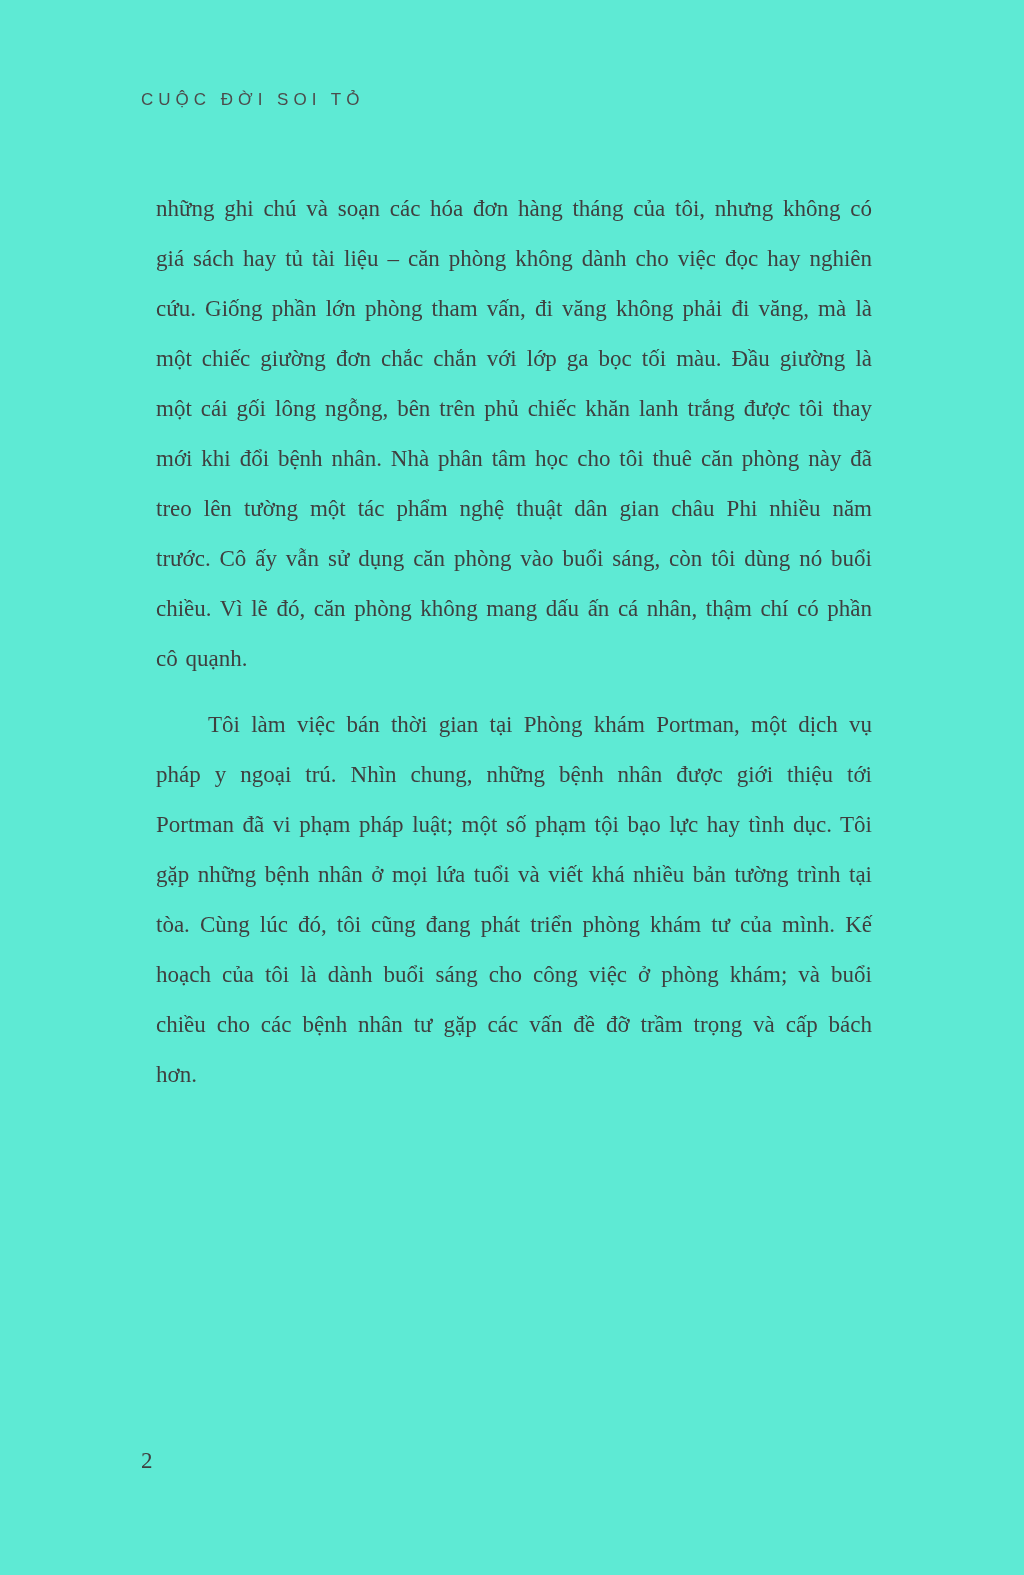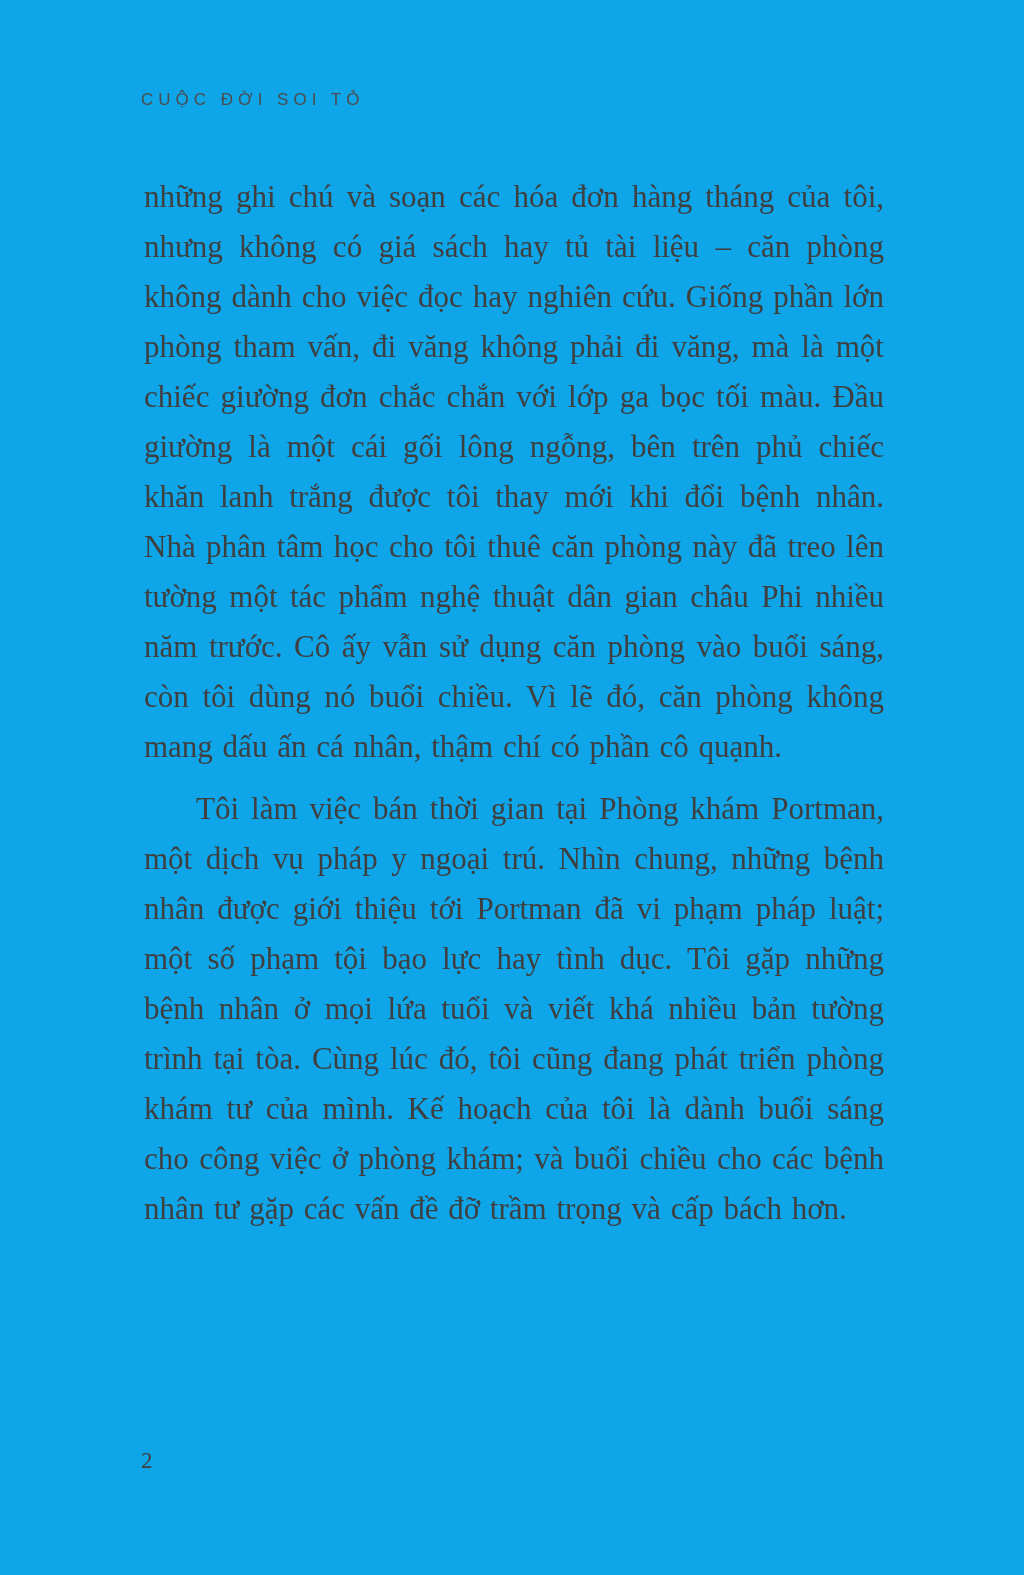--- a/index.html
+++ b/index.html
@@ -4,21 +4,21 @@
 <style>
   html, body {
     margin: 0;
     padding: 0;
     background: #ffffff;
   }
   .page {
     position: relative;
     width: 1024px;
     height: 1575px;
-    background: #0ea5e9;
+    background: #5eead4;
     overflow: hidden;
     font-family: "Liberation Serif", serif;
     color: #3d3d3d;
   }
   .running-head {
     position: absolute;
     top: 90px;
     left: 141px;
     font-family: "Liberation Sans", sans-serif;
     font-size: 17px;
@@ -26,22 +26,22 @@
     letter-spacing: 5px;
     color: #4c4c4c;
   }
   .body-text {
     position: absolute;
     top: 168px;
     left: 140px;
     width: 748px;
   }
   .body-text p {
-    margin: 4px;
-    font-size: 31px;
+    margin: 16px;
+    font-size: 23px;
     line-height: 50px;
     text-align: justify;
     text-justify: inter-word;
     color: #3f3f3f;
     word-spacing: 2px;
   }
   .body-text p.indent {
     text-indent: 52px;
     margin-top: 12px;
     font-family: Liberation Serif, serif;

